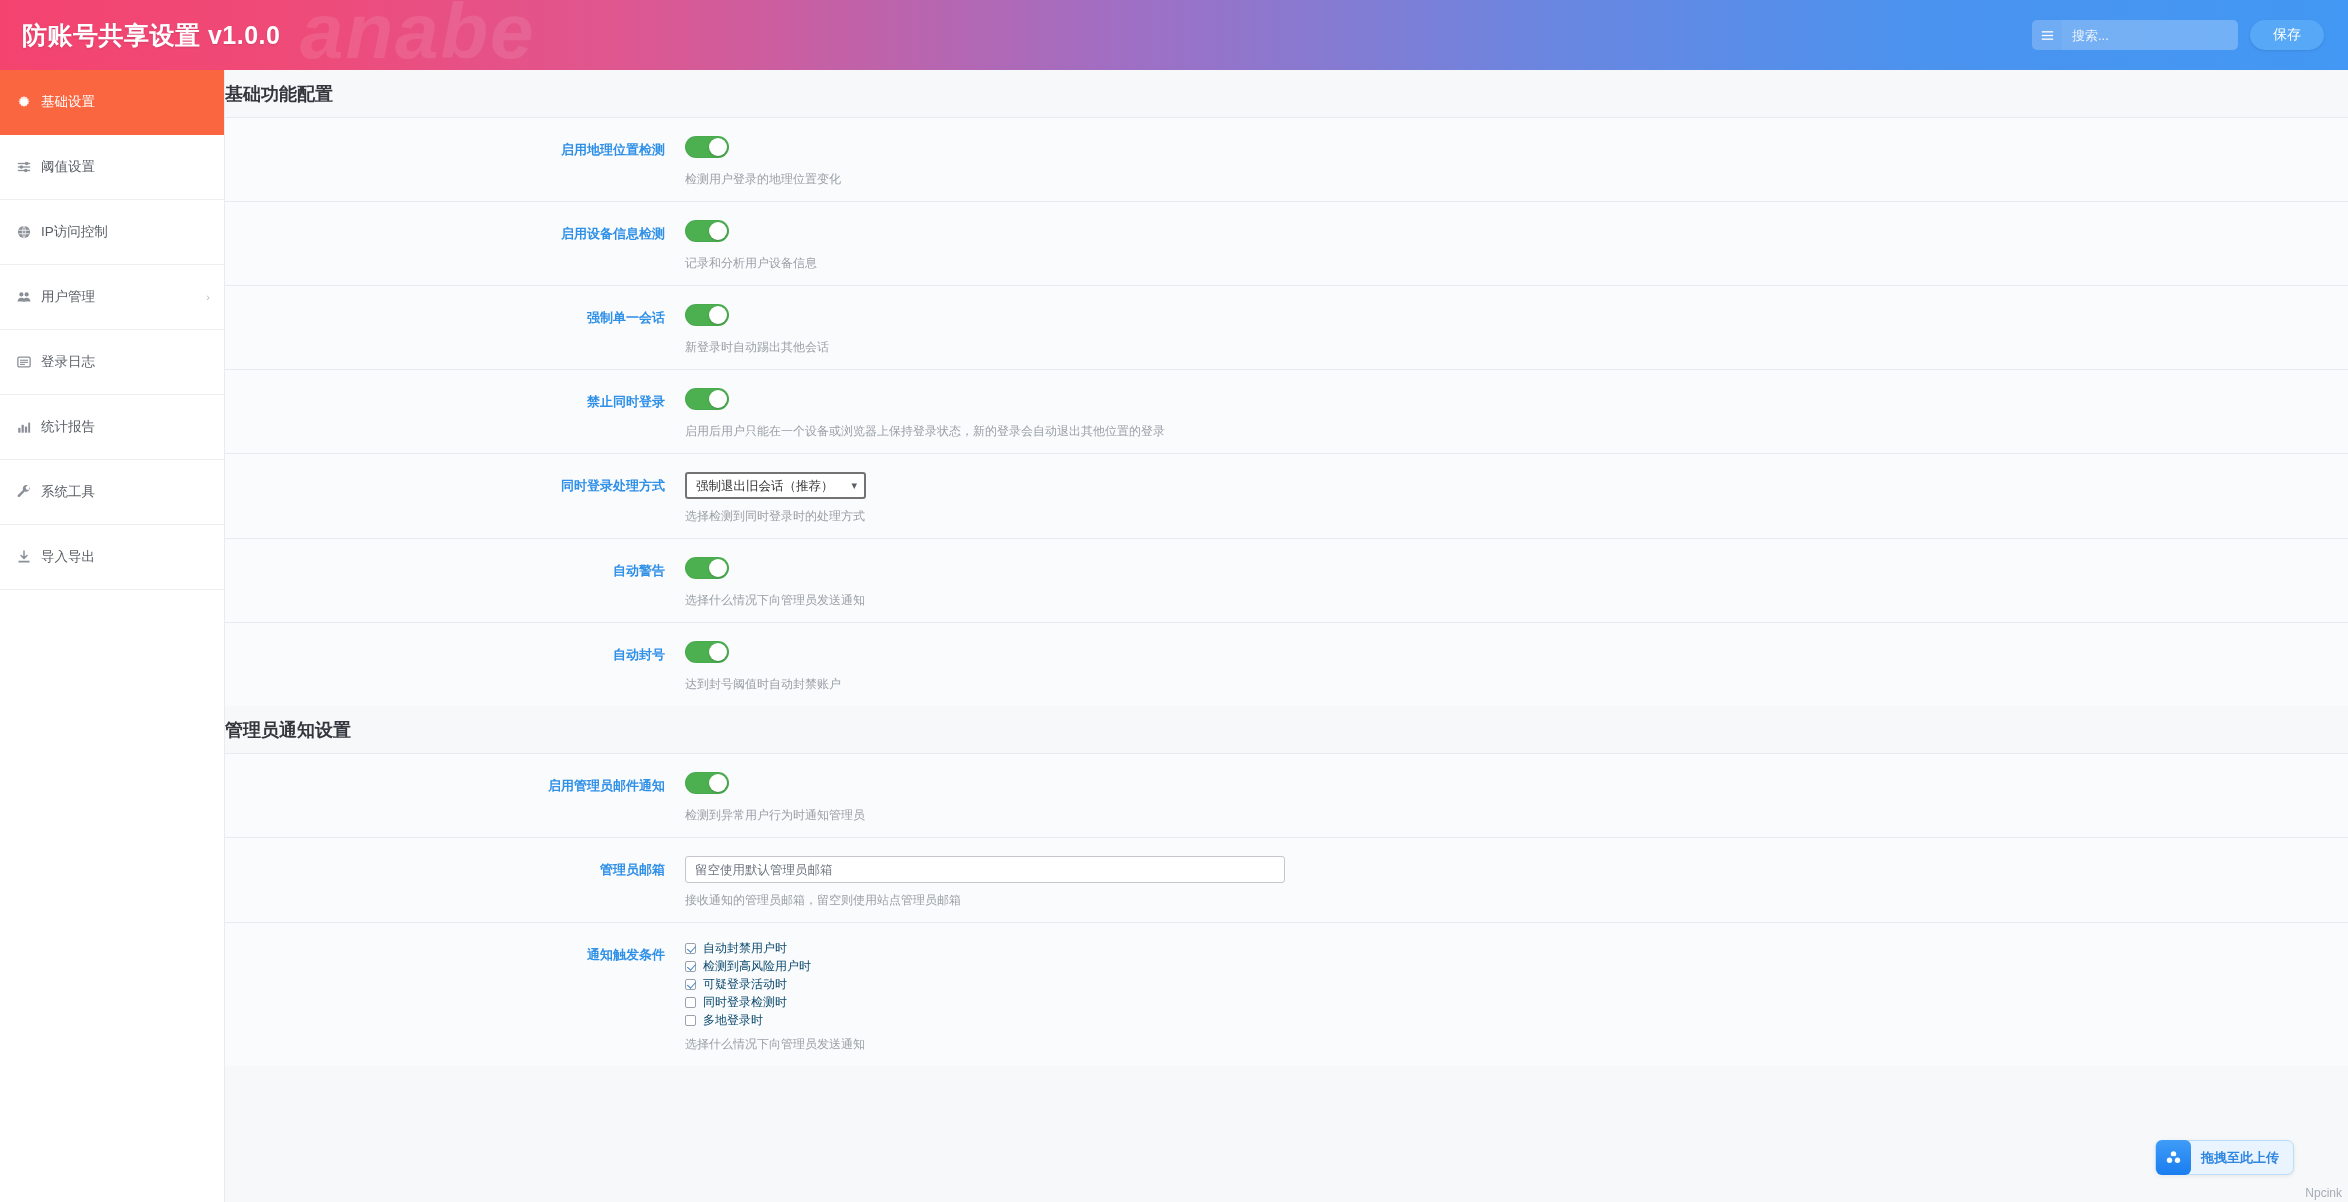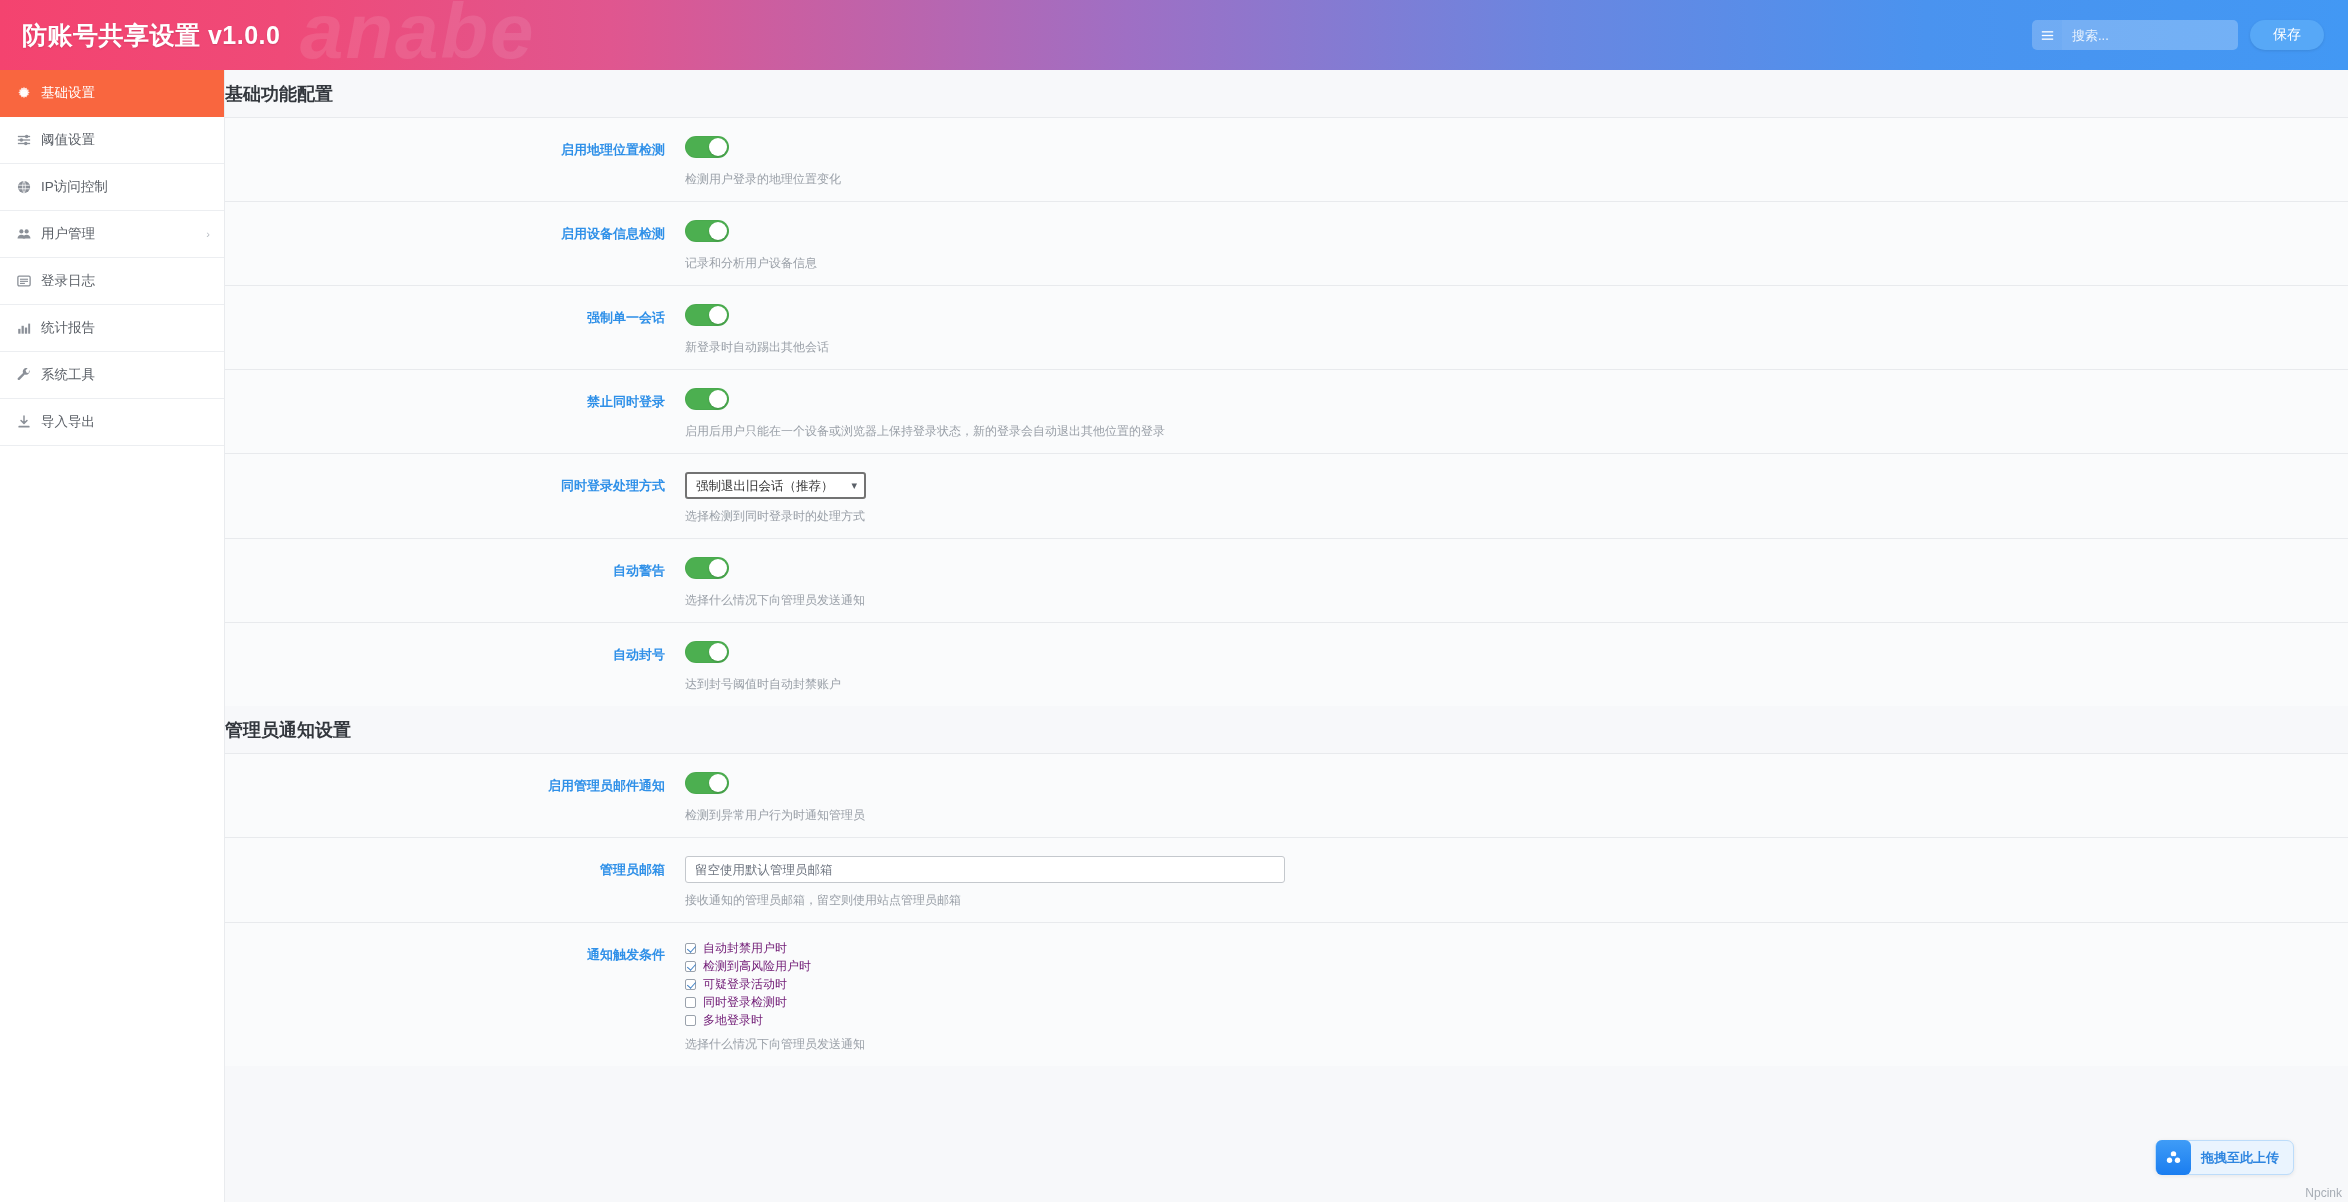--- a/index.html
+++ b/index.html
@@ -47,21 +47,21 @@
     border-radius:16px; background:#57a8f7; color:#fff;
     font-size:14px; cursor:pointer; box-shadow:0 1px 3px rgba(0,0,0,.10);
     font-family:"Liberation Sans","DejaVu Sans",sans-serif;
   }
   
   .sidebar{
     position:absolute; left:0; top:70px; width:225px; height:1132px;
     background:#fff; border-right:1px solid #e9ebee;
   }
   .side-item{
-    height:47px; display:flex; align-items:center; padding-left:17px;
+    height:65px; display:flex; align-items:center; padding-left:17px;
     border-bottom:1px solid #eceef1; font-size:13.5px; color:#5a5f66;
     cursor:pointer; position:relative;
   }
   .side-item .s-ico{
     width:20px; font-size:13px; color:#8b9098;
     display:flex; align-items:center; justify-content:flex-start; flex:0 0 20px;
   }
   .side-item .s-lbl{ margin-left:4px; }
   .side-item.active{ background:#f9663f; color:#fff; border-bottom-color:#f9663f; }
   .side-item.active .s-ico{ color:#fff; }
@@ -126,21 +126,21 @@
   .cbx-item{ display:flex; align-items:center; cursor:pointer; height:14px; }
   .cbx{
     width:11px; height:11px; border:1px solid #9aa2ac; border-radius:2px;
     background:#fff; position:relative; flex:0 0 11px;
   }
   .cbx.on::after{
     content:""; position:absolute; left:3px; top:0px;
     width:3.5px; height:7px; border:solid #3d7fc4;
     border-width:0 1.6px 1.6px 0; transform:rotate(42deg);
   }
-  .cbx-lbl{ margin-left:7px; font-size:12px; color:#701a75; }
+  .cbx-lbl{ margin-left:7px; font-size:12px; color:#0c4a6e; }
   
   .upload-widget{
     position:absolute; right:54px; bottom:27px;
     display:flex; align-items:center;
     background:#eaf4fe; border:1px solid #bcdcfa; border-radius:7px;
     height:35px; padding-right:14px; z-index:30;
     box-shadow:0 1px 4px rgba(0,0,0,.08);
   }
   .upload-icon{
     width:35px; height:35px; border-radius:6px;

